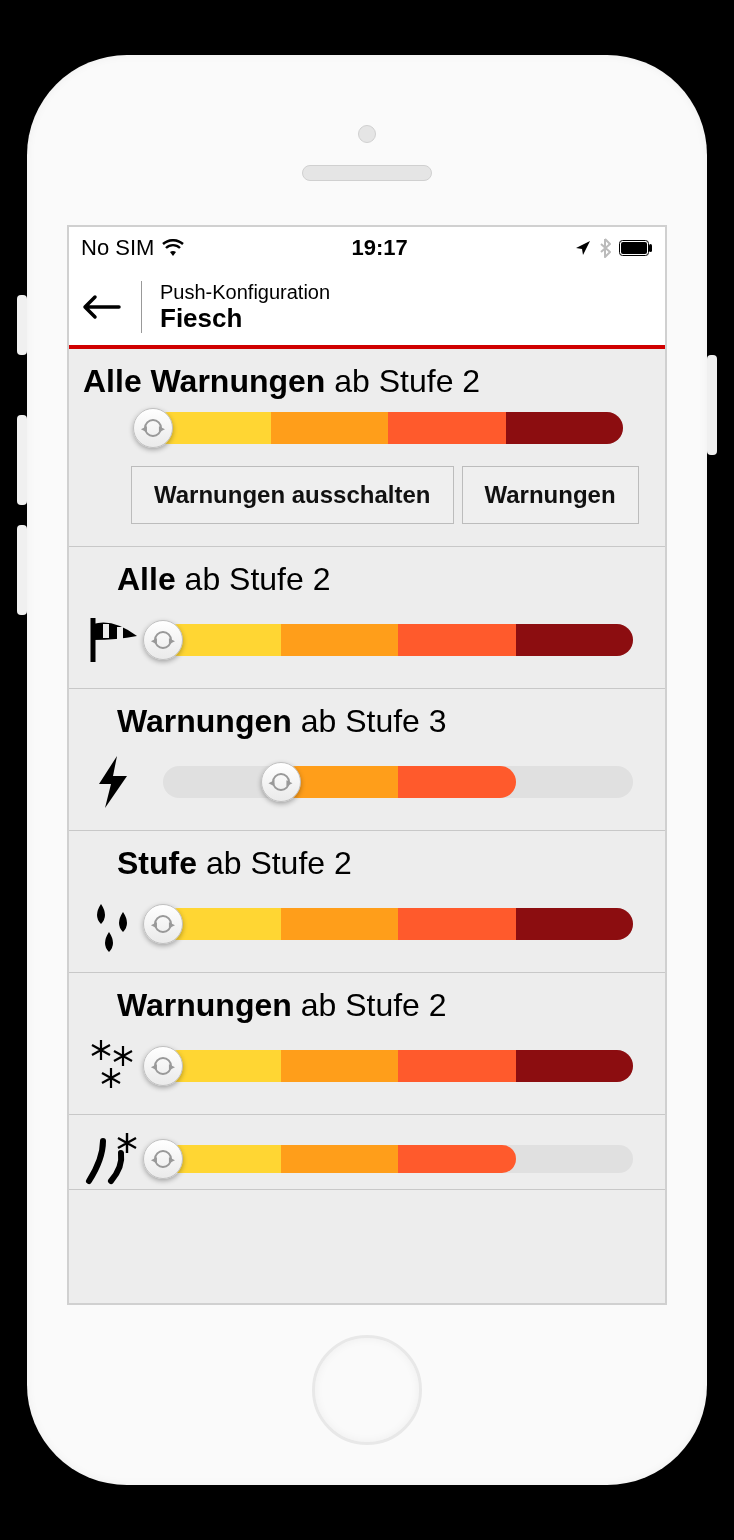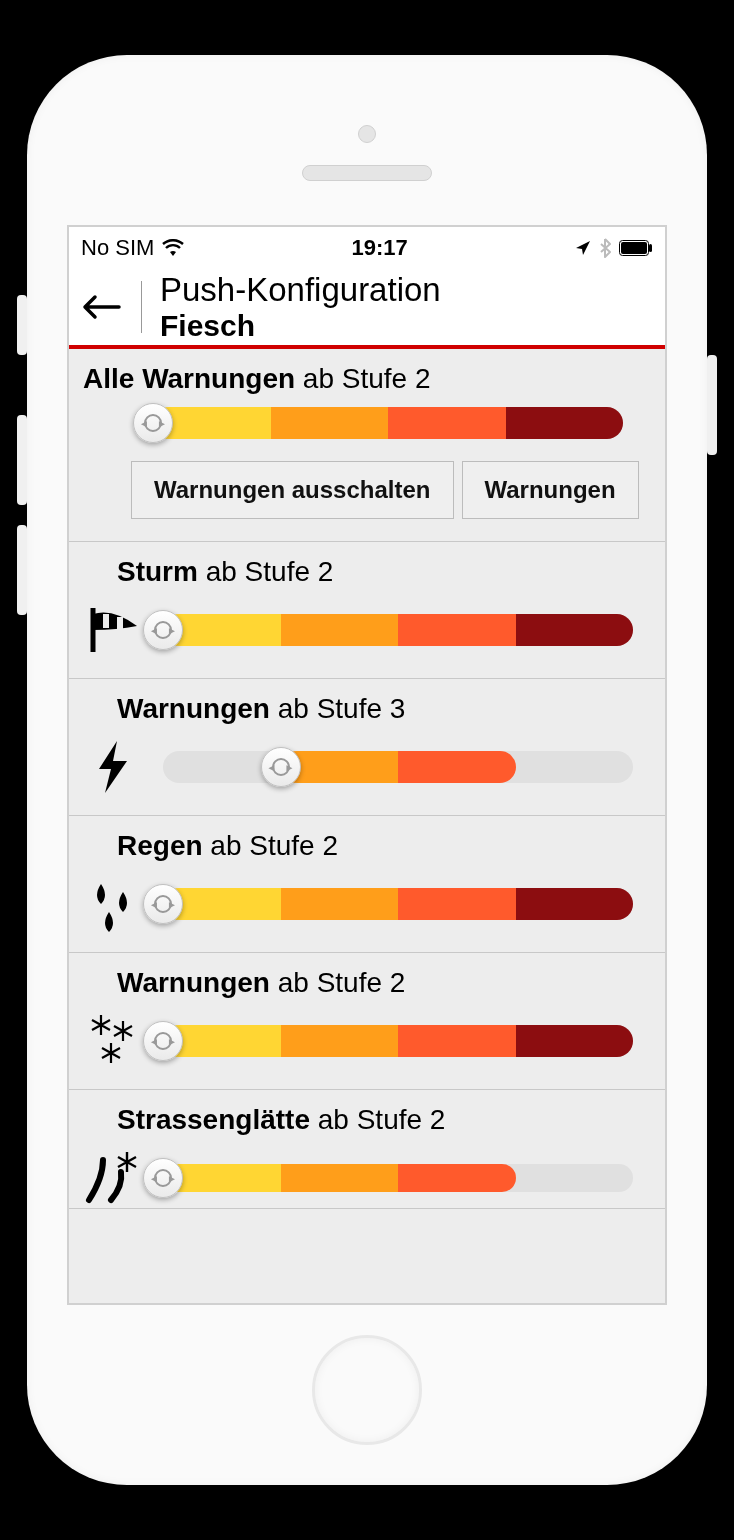--- a/index.html
+++ b/index.html
@@ -62,27 +62,27 @@
   .status svg { display:block; }
 
   
   .nav {
     height:80px; display:flex; align-items:center; gap:18px; padding:0 10px;
     border-bottom:4px solid #d00000;
   }
   .nav .back { width:44px; height:44px; display:flex; align-items:center; justify-content:center; }
   .nav .divider { width:1px; height:52px; background:#999; }
   .nav .titles { display:flex; flex-direction:column; line-height:1.15; }
-  .nav .titles .line1 { font-size:33px; }
-  .nav .titles .line2 { font-size:30px; font-weight:700; }
+  .nav .titles .line1 { font-size:20px; }
+  .nav .titles .line2 { font-size:26px; font-weight:700; }
 
   
   .content { flex:1; background:#ededed; overflow:hidden; }
   .panel { border-bottom:1px solid #c8c8c8; background:#ededed; padding:14px 14px 18px 14px; }
-  .panel .heading { font-size:28px; margin:0 0 12px 34px; }
+  .panel .heading { font-size:32px; margin:0 0 12px 34px; }
   .panel .heading b { font-weight:700; }
   .panel.main .heading { margin-left:0; }
   .panel-row { display:flex; align-items:center; gap:10px; }
   .icon-cell { width:70px; display:flex; align-items:center; justify-content:flex-start; }
   .icon-cell svg { width:60px; height:60px; }
   .slider {
     position:relative; margin-left:70px; width:470px; height:32px; border-radius:16px;
     background:#e0e0e0; overflow:visible;
   }
   .slider.indented { margin-left:0; }
@@ -195,21 +195,21 @@
             </div>
           </div>
         <div class="btn-row">
           <button class="btn">Warnungen ausschalten</button>
           <button class="btn">Warnungen</button>
         </div>
       </div>
 
       <div id="warning-panels">
           <div class="panel">
-            <div class="heading"><b>Sturm</b> ab Stufe 2</div>
+            <div class="heading"><b>Alle</b> ab Stufe 2</div>
             <div class="panel-row">
               <div class="icon-cell">
                 <svg viewBox="0 0 60 60">
                   <path d="M10 8 V52" stroke="#000" stroke-width="5"></path>
                   <path d="M10 14 Q30 8 54 26 Q34 30 10 30 Z" fill="#000"></path>
                   <rect x="20" y="14" width="6" height="14" fill="#ededed"></rect>
                   <rect x="34" y="17" width="6" height="12" fill="#ededed"></rect>
                 </svg>
               </div>
               <div class="slider indented">
@@ -240,21 +240,21 @@
                   <div class="seg c-dorange"></div>
                 </div>
                 <div class="thumb" style="left: 25%;">
                   <span class="arr l">◄</span>
                   <span class="arr r">►</span>
                 </div>
               </div>
             </div>
           </div>
           <div class="panel">
-            <div class="heading"><b>Regen</b> ab Stufe 2</div>
+            <div class="heading"><b>Stufe</b> ab Stufe 2</div>
             <div class="panel-row">
               <div class="icon-cell">
                 <svg viewBox="0 0 60 60">
                   <path d="M18 10 Q26 22 18 30 Q10 22 18 10 Z" fill="#000"></path>
                   <path d="M40 18 Q48 30 40 38 Q32 30 40 18 Z" fill="#000"></path>
                   <path d="M26 38 Q34 50 26 58 Q18 50 26 38 Z" fill="#000"></path>
                 </svg>
               </div>
               <div class="slider indented">
                 <div class="track" style="left: 0%; right: 0%;">
@@ -296,21 +296,20 @@
                   <div class="seg c-red"></div>
                 </div>
                 <div class="thumb" style="left: 0%;">
                   <span class="arr l">◄</span>
                   <span class="arr r">►</span>
                 </div>
               </div>
             </div>
           </div>
           <div class="panel cropped">
-            <div class="heading"><b>Strassenglätte</b> ab Stufe 2</div>
             <div class="panel-row">
               <div class="icon-cell">
                 <svg viewBox="0 0 60 60">
                   <path d="M6 52 Q20 30 20 12" stroke="#000" stroke-width="6" fill="none" stroke-linecap="round"></path>
                   <path d="M28 52 Q40 38 38 24" stroke="#000" stroke-width="6" fill="none" stroke-linecap="round"></path>
                   <g transform="translate(44 14)" stroke="#000" stroke-width="2.4" fill="none">
                     <path d="M0 -10 V10 M-9 -5 L9 5 M-9 5 L9 -5"></path>
                   </g>
                 </svg>
               </div>

